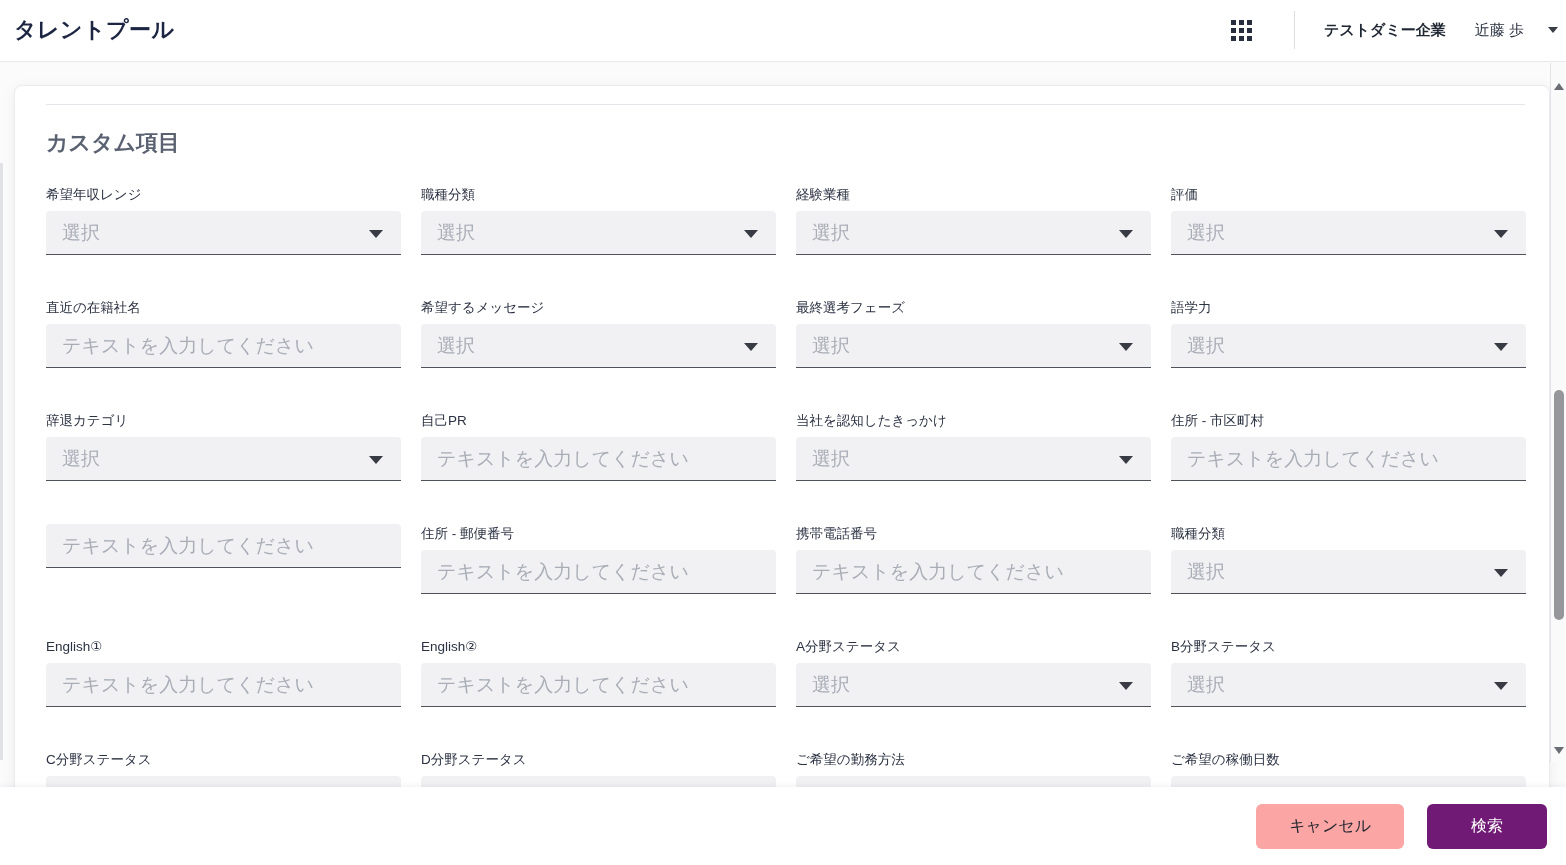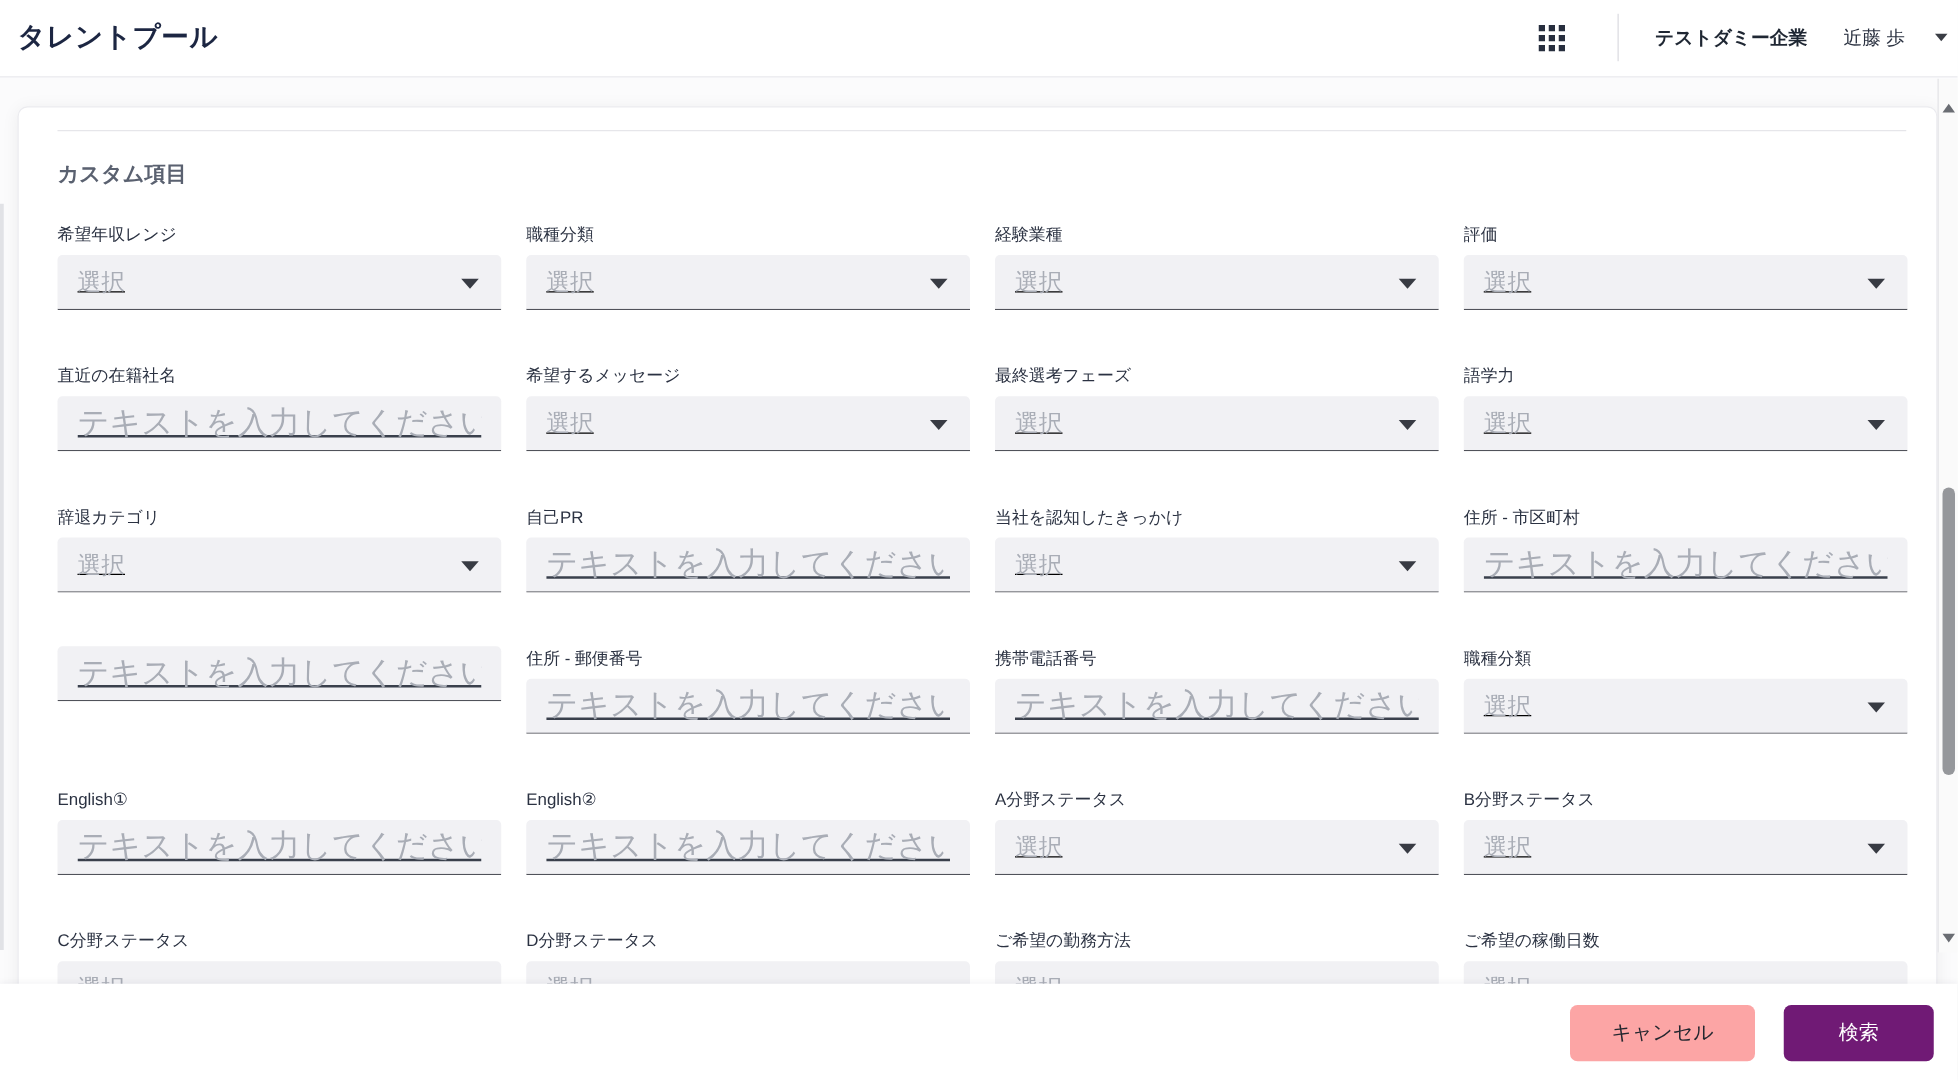--- a/index.html
+++ b/index.html
@@ -19,33 +19,33 @@
   .company-name { font-size:15px; font-weight:700; color:#1f2733; margin-right:17px; }
   .user-name { font-size:15px; color:#2a3140; margin-right:12px; }
   .user-caret { width:0; height:0; border-left:5px solid transparent;
     border-right:5px solid transparent; border-top:6px solid #3a3d45; cursor:pointer; }
 
   
   .card { position:absolute; left:14px; top:85px; width:1536px; height:900px;
     background:#fff; border:1px solid #ebebef; border-radius:8px 8px 0 0;
     box-shadow:0 2px 14px rgba(20,24,40,.06); padding:18px 25px 0 31px; z-index:5; }
   .card-divider { height:1px; background:#e6e6ea; width:1479px; }
-  .section-title { margin-top:23px; font-size:17px; font-weight:700; color:#5a6170; }
+  .section-title { margin-top:23px; font-size:22px; font-weight:700; color:#5a6170; }
 
   .fields-grid { margin-top:27px; display:grid; grid-template-columns:repeat(4,355px);
     column-gap:20px; row-gap:43px; }
   .field-label { font-size:13.5px; font-weight:500; color:#2b3242; line-height:20px; margin-bottom:6px; }
   .select-box, .text-box { width:355px; height:44px; background:#f1f1f4;
     border:none; border-bottom:1px solid #50525a; border-radius:4px 4px 0 0;
-    display:flex; align-items:center; padding:16px 16px; position:relative; cursor:pointer;text-decoration:underline; }
+    display:flex; align-items:center; padding:16px 16px; position:relative; cursor:pointer; }
   .select-box .ph { font-size:19px; color:#a9adb6; }
   .select-caret { position:absolute; right:18px; top:19px; width:0; height:0;
     border-left:7px solid transparent; border-right:7px solid transparent;
     border-top:8px solid #383b43; }
-  .text-box { font-size:25px; color:#3a404c; cursor:text; font-family:"Liberation Sans","DejaVu Sans",sans-serif; }
+  .text-box { font-size:19px; color:#3a404c; cursor:text; font-family:"Liberation Sans","DejaVu Sans",sans-serif; }
   .text-box::placeholder { color:#a9adb6; opacity:1; }
 
   
   .left-strip { position:absolute; left:0; top:163px; width:3px; height:597px; background:#e1e2e6; z-index:6; }
 
   
   .footer { position:absolute; left:0; bottom:0; width:1566px; height:78px; background:#fff;
     box-shadow:0 -1px 6px rgba(30,34,50,.07); display:flex; align-items:center;
     justify-content:flex-end; padding-right:19px; z-index:20; }
   .btn { height:45px; border:none; border-radius:6px; font-size:16px; cursor:pointer;

